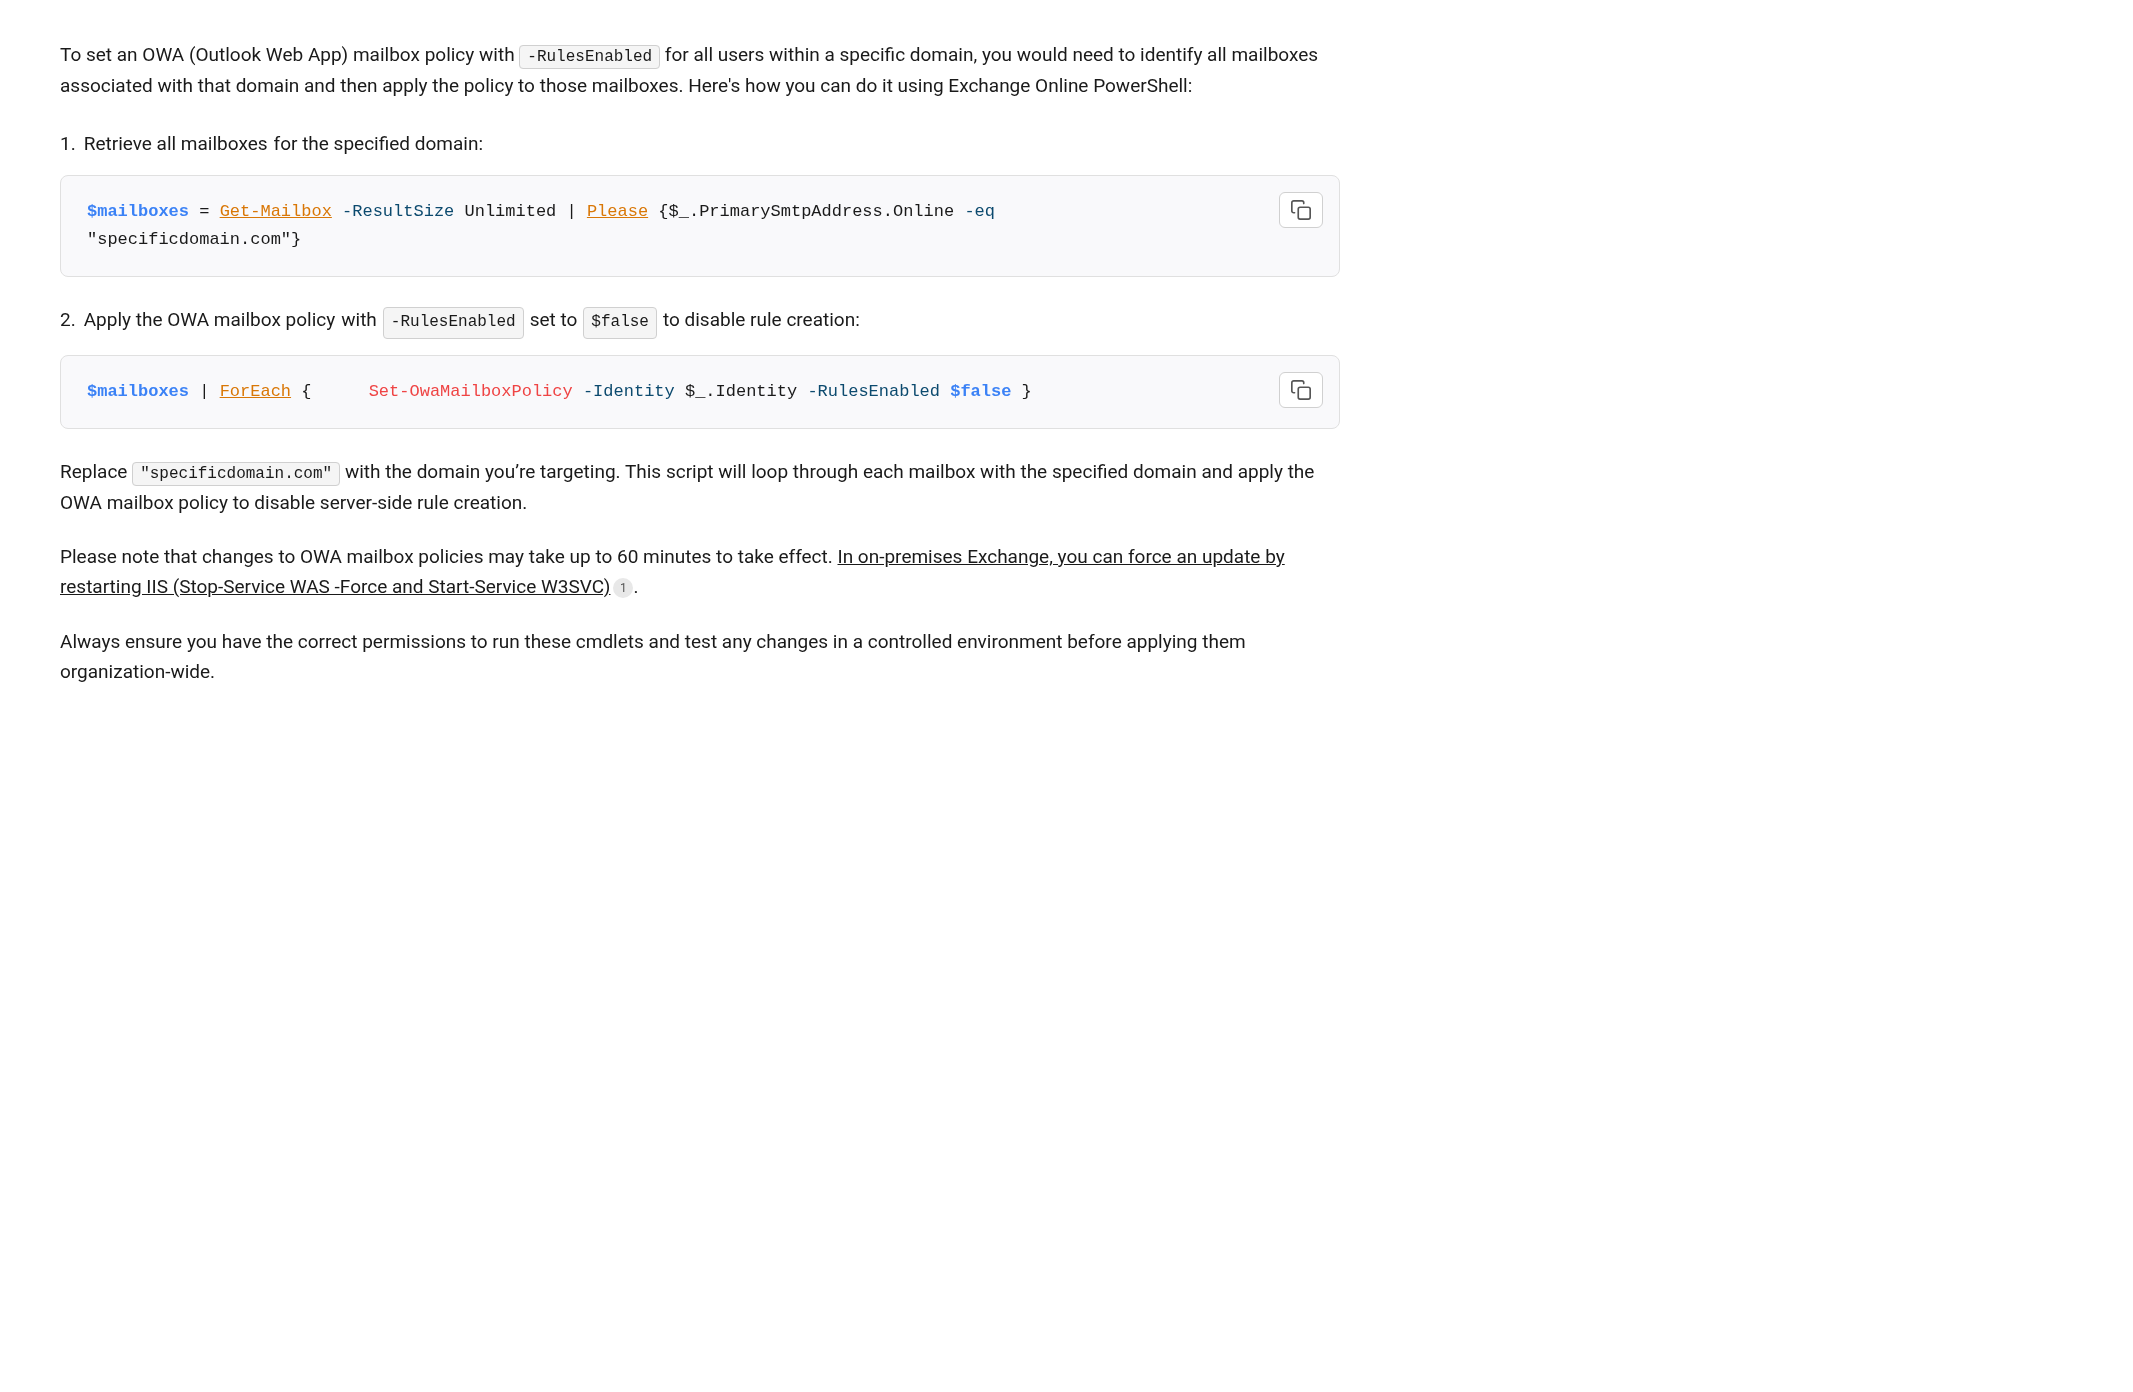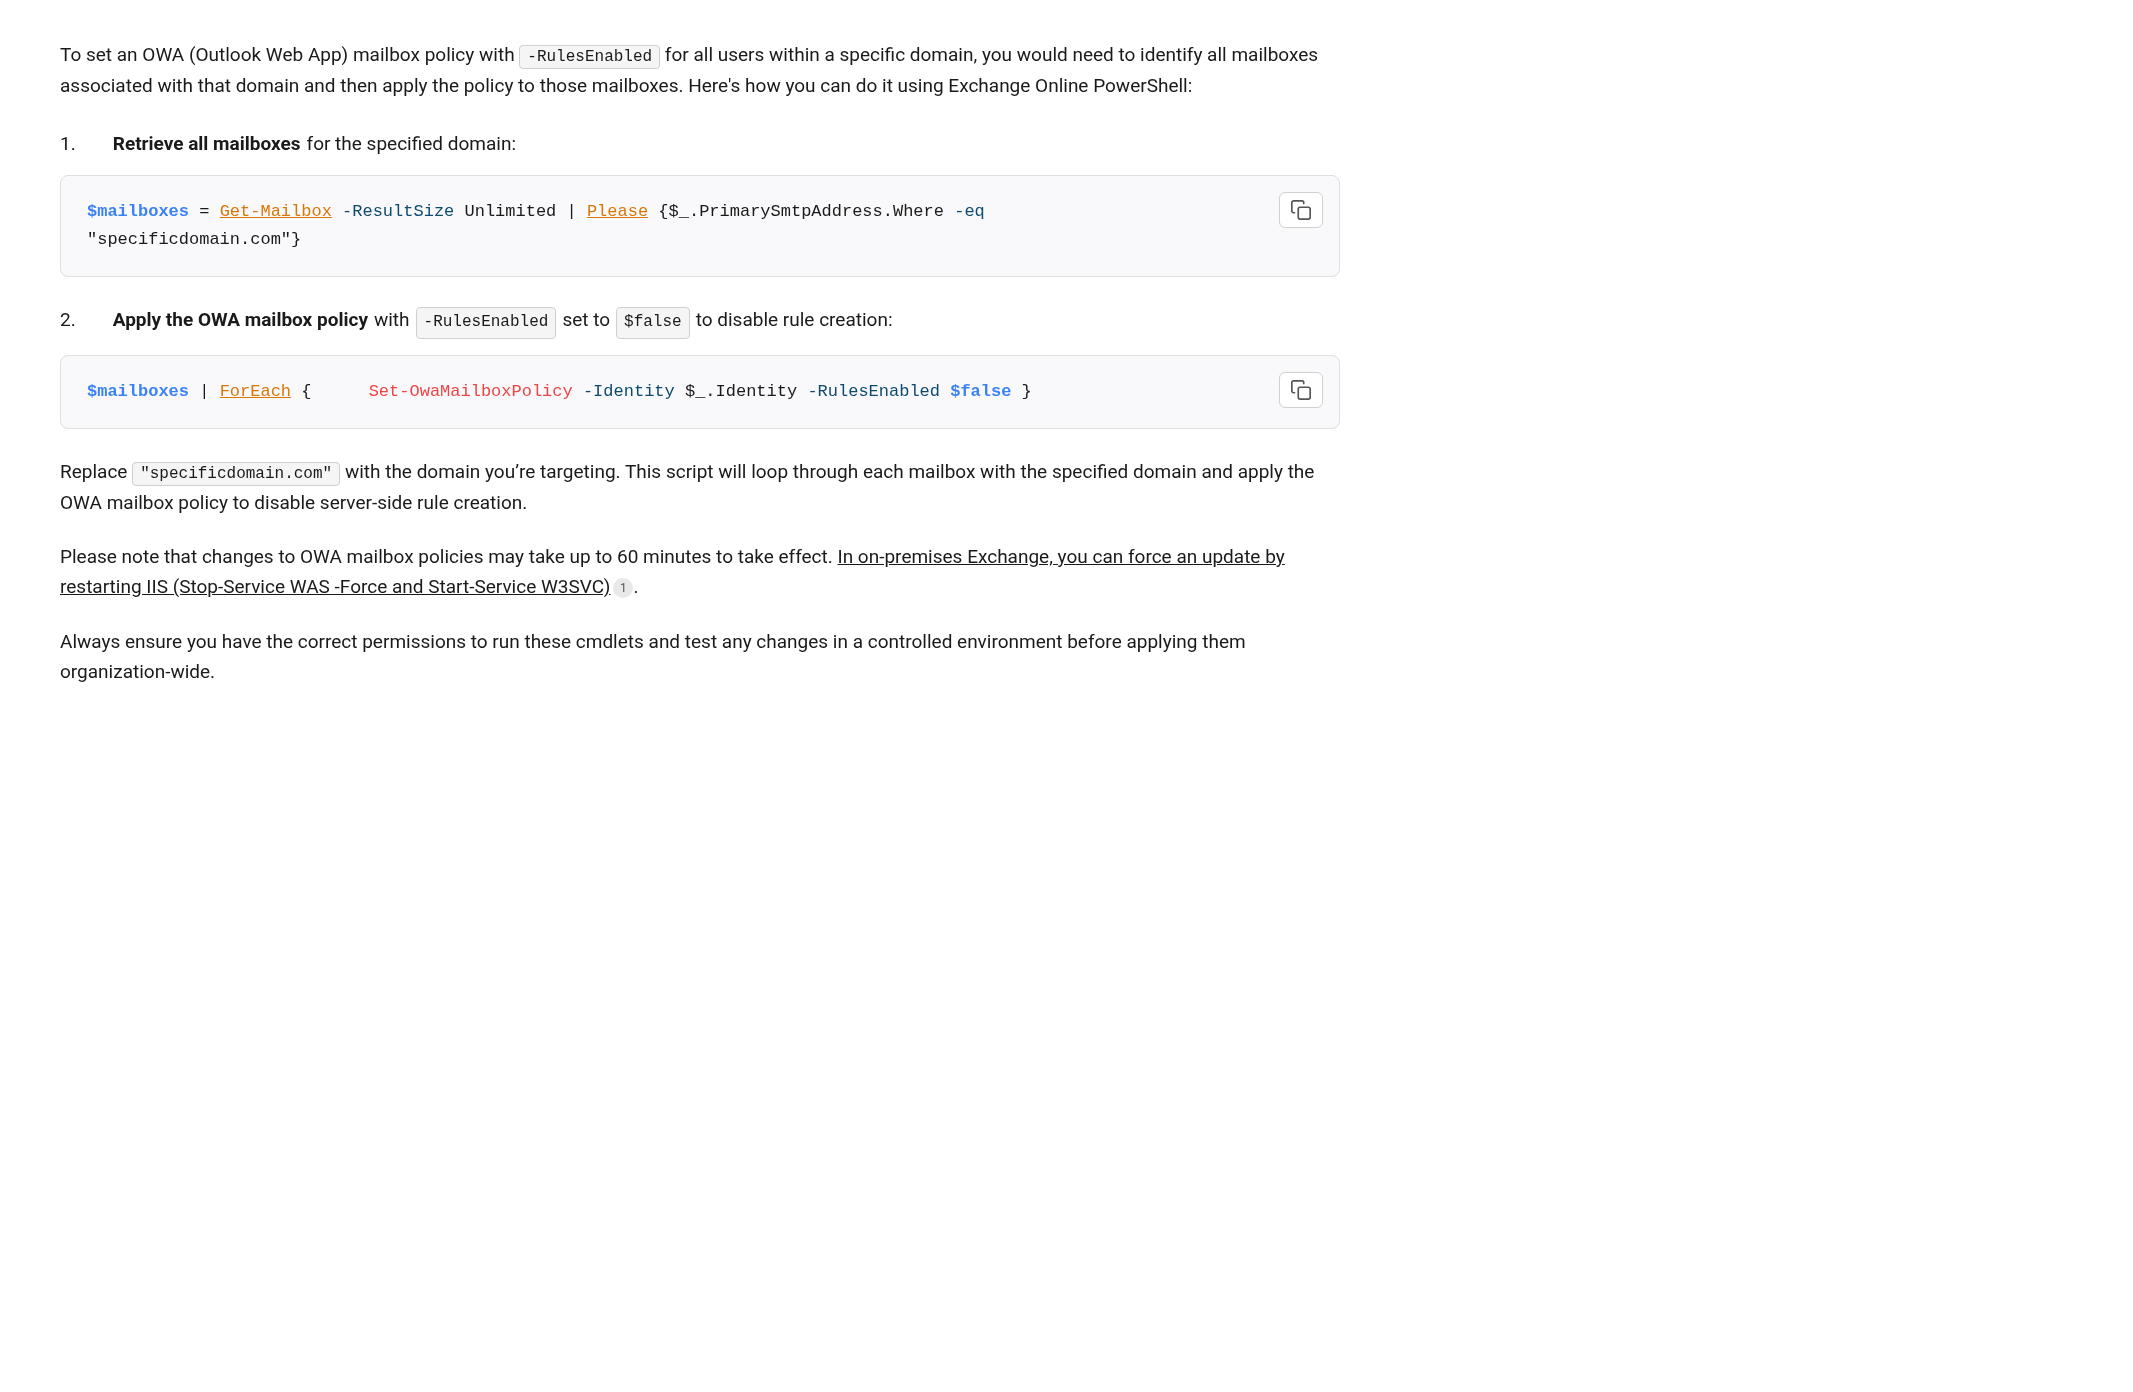--- a/index.html
+++ b/index.html
@@ -45,22 +45,21 @@
       gap: 6px;
     }
 
     .step-number {
       font-size: 19px;
       color: #1a1a1a;
       margin-right: 2px;
     }
 
     .step-bold {
-      font-weight: 700;
-      margin-left: 29px;
+      font-weight: 400;
     }
 
     .code-block-wrapper {
       position: relative;
       background: #f9f9fb;
       border: 1px solid #e0e0e0;
       border-radius: 8px;
       padding: 22px 26px;
       margin-bottom: 28px;
       margin-top: 8px;
@@ -129,21 +128,21 @@
   <span>To set an OWA (Outlook Web App) mailbox policy with </span><code class="inline-code">-RulesEnabled</code><span> for all users within a specific domain, you would need to identify all mailboxes associated with that domain and then apply the policy to those mailboxes. Here's how you can do it using Exchange Online PowerShell:</span>
 </p>
 
 <div class="numbered-item">
   <div class="numbered-item-header">
     <span class="step-number">1.</span>
     <span class="step-bold">Retrieve all mailboxes</span>
       <span> for the specified domain:</span>
   </div>
   <div class="code-block-wrapper">
-    <div class="code-block"><span class="c-blue">$mailboxes</span><span class="c-black"> = </span><span class="c-orange">Get-Mailbox</span><span class="c-black"> </span><span class="c-teal">-ResultSize</span><span class="c-black"> Unlimited | </span><span class="c-orange">Please</span><span class="c-black"> {$_.PrimarySmtpAddress.Where </span><span class="c-teal">-eq</span>
+    <div class="code-block"><span class="c-blue">$mailboxes</span><span class="c-black"> = </span><span class="c-orange">Get-Mailbox</span><span class="c-black"> </span><span class="c-teal">-ResultSize</span><span class="c-black"> Unlimited | </span><span class="c-orange">Please</span><span class="c-black"> {$_.PrimarySmtpAddress.Online </span><span class="c-teal">-eq</span>
 <span class="c-black">"specificdomain.com"}</span></div>
     <button class="copy-btn" title="Copy code">
       <svg width="22" height="22" viewBox="0 0 24 24" fill="none" stroke="currentColor" stroke-width="1.8" stroke-linecap="round" stroke-linejoin="round">
         <rect x="9" y="9" width="13" height="13" rx="2" ry="2"></rect>
         <path d="M5 15H4a2 2 0 0 1-2-2V4a2 2 0 0 1 2-2h9a2 2 0 0 1 2 2v1"></path>
       </svg>
     </button>
   </div>
 </div>
 

